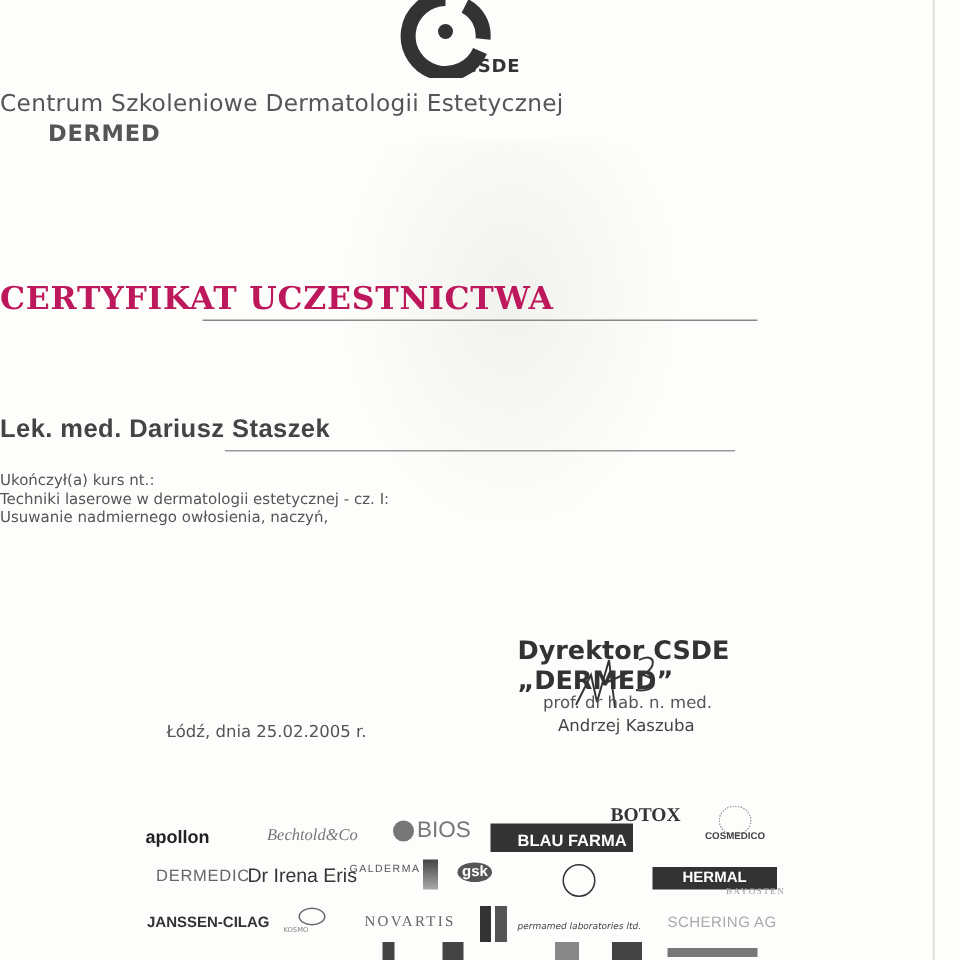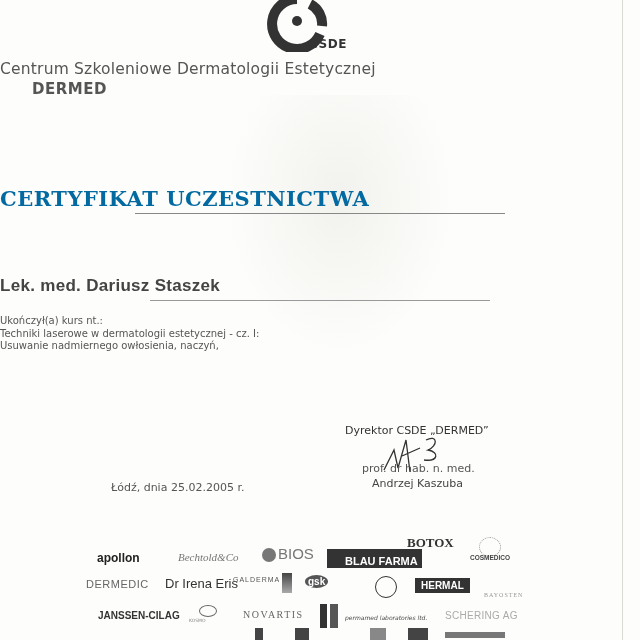--- a/index.html
+++ b/index.html
@@ -18,52 +18,52 @@
   .logo { position:absolute; left:266px; top:-4px; width:62px; height:56px; }
   .logo-text {
     position:absolute; left:309px; top:37px; font-family:"DejaVu Sans", sans-serif;
     font-weight:bold; font-size:12px; color:#333; letter-spacing:0.5px;
   }
   .center-text { position:absolute; left:0; width:640px; text-align:left; }
   .org-name { top:60px; font-size:15.5px; color:#555; letter-spacing:0.2px; }
   .org-short { top:80px; font-size:15px; color:#555; font-weight:bold; letter-spacing:0.5px;padding-left:32px; }
   .cert-title {
     top:186px; font-family:"DejaVu Serif", serif; font-weight:bold; font-size:21px;
-    color:#0369a1; letter-spacing:0.5px;
+    color:#be185d; letter-spacing:0.5px;
   }
   .title-rule { position:absolute; left:135px; top:213px; width:370px; height:1px; background:#888; }
   .recipient {
     top:276px; font-family:Liberation Sans, sans-serif; font-weight:bold; font-size:17px;
     color:#444; letter-spacing:0.3px;
   }
   .name-rule { position:absolute; left:150px; top:300px; width:340px; height:1px; background:#999; }
   .course { top:315px; font-size:10px; color:#555; line-height:12.5px; }
   .course div { white-space:nowrap; }
-  .director { position:absolute; left:345px; top:424px; font-size:11px; color:#333; font-weight:normal; }
+  .director { position:absolute; left:345px; top:424px; font-size:17px; color:#333; font-weight:bold; }
   .signature { position:absolute; left:380px; top:428px; width:70px; height:50px; }
   .prof-title { position:absolute; left:362px; top:462px; font-size:11px; color:#555; }
   .prof-name { position:absolute; left:372px; top:477px; font-size:11px; color:#444; }
   .place-date { position:absolute; left:111px; top:481px; font-size:11px; color:#555; }
   
   .sponsor { position:absolute; white-space:nowrap; color:#333; }
   .apollon { left:97px; top:551px; font-weight:bold; font-size:12px; color:#222; font-family:"Liberation Sans", sans-serif; }
   .bechtold { left:178px; top:551px; font-style:italic; font-size:11px; color:#777; font-family:"Liberation Serif", serif; }
   .bios { left:262px; top:545px; font-size:15px; color:#777; font-family:"Liberation Sans", sans-serif; }
   .bios .disc { display:inline-block; width:14px; height:14px; border-radius:50%; background:#777; vertical-align:middle; margin-right:2px; }
   .blau { left:327px; top:549px; font-size:11px; color:#fff; background:#333; padding:6px 4px 1px 18px; font-weight:bold; font-family:"Liberation Sans", sans-serif; position:absolute; }
   .botox { left:407px; top:535px; font-size:13px; font-weight:bold; color:#333; font-family:"Liberation Serif", serif; }
   .cosmedico { left:470px; top:554px; font-size:6.5px; font-weight:bold; color:#444; font-family:"Liberation Sans", sans-serif; }
   .cosmedico-dots { position:absolute; left:479px; top:537px; width:20px; height:18px; border-radius:50%; border:1px dotted #999; }
-  .dermedic { left:86px; top:578px; font-size:11px; color:#666; letter-spacing:0.5px; font-family:"Liberation Sans", sans-serif; }
+  .dermedic { left:104px; top:578px; font-size:11px; color:#666; letter-spacing:0.5px; font-family:"Liberation Sans", sans-serif; }
   .eris { left:165px; top:576px; font-size:13px; color:#333; font-family:"Liberation Sans", sans-serif; }
   .galderma { left:233px; top:576px; font-size:7px; color:#555; letter-spacing:1px; font-family:"Liberation Sans", sans-serif; }
   .galderma-box { position:absolute; left:282px; top:573px; width:10px; height:20px; background:linear-gradient(#444,#aaa); }
   .gsk { left:305px; top:575px; font-size:10px; color:#fff; background:#555; border-radius:50%; padding:1px 3px; font-weight:bold; font-family:"Liberation Sans", sans-serif; position:absolute; }
   .lab-badge { position:absolute; left:375px; top:576px; width:20px; height:20px; border:1.5px solid #333; border-radius:50%; }
-  .hermal { left:415px; top:578px; font-size:10px; color:#fff; background:#333; padding:2px 6px; font-weight:bold; font-family:"Liberation Sans", sans-serif; position:absolute; }
+  .hermal { left:435px; top:578px; font-size:10px; color:#fff; background:#333; padding:2px 20px; font-weight:bold; font-family:"Liberation Sans", sans-serif; position:absolute; }
   .bayosten { left:484px; top:592px; font-size:6px; color:#999; letter-spacing:1px; font-family:"Liberation Serif", serif; }
   .janssen { left:98px; top:610px; font-size:10px; color:#333; font-weight:bold; font-family:"Liberation Sans", sans-serif; }
   .kosmo { left:189px; top:618px; font-size:4.5px; color:#888; }
   .kosmo-icon { position:absolute; left:199px; top:605px; width:16px; height:10px; border:1.5px solid #666; border-radius:50%; }
   .novartis { left:243px; top:609px; font-size:10px; color:#666; letter-spacing:1.5px; font-family:"Liberation Serif", serif; }
   .permamed-logo { position:absolute; left:320px; top:604px; width:18px; height:24px; background:linear-gradient(90deg,#333 40%,#fff 40%,#fff 55%,#555 55%); }
   .permamed { left:345px; top:614px; font-size:6px; font-style:italic; color:#444; }
   .schering { left:445px; top:610px; font-size:10px; color:#aaa; letter-spacing:0.3px; font-family:"Liberation Sans", sans-serif; }
   .row4 { position:absolute; left:90px; top:628px; width:440px; height:12px; }
   .row4 span { position:absolute; top:0; background:#444; height:12px; }

